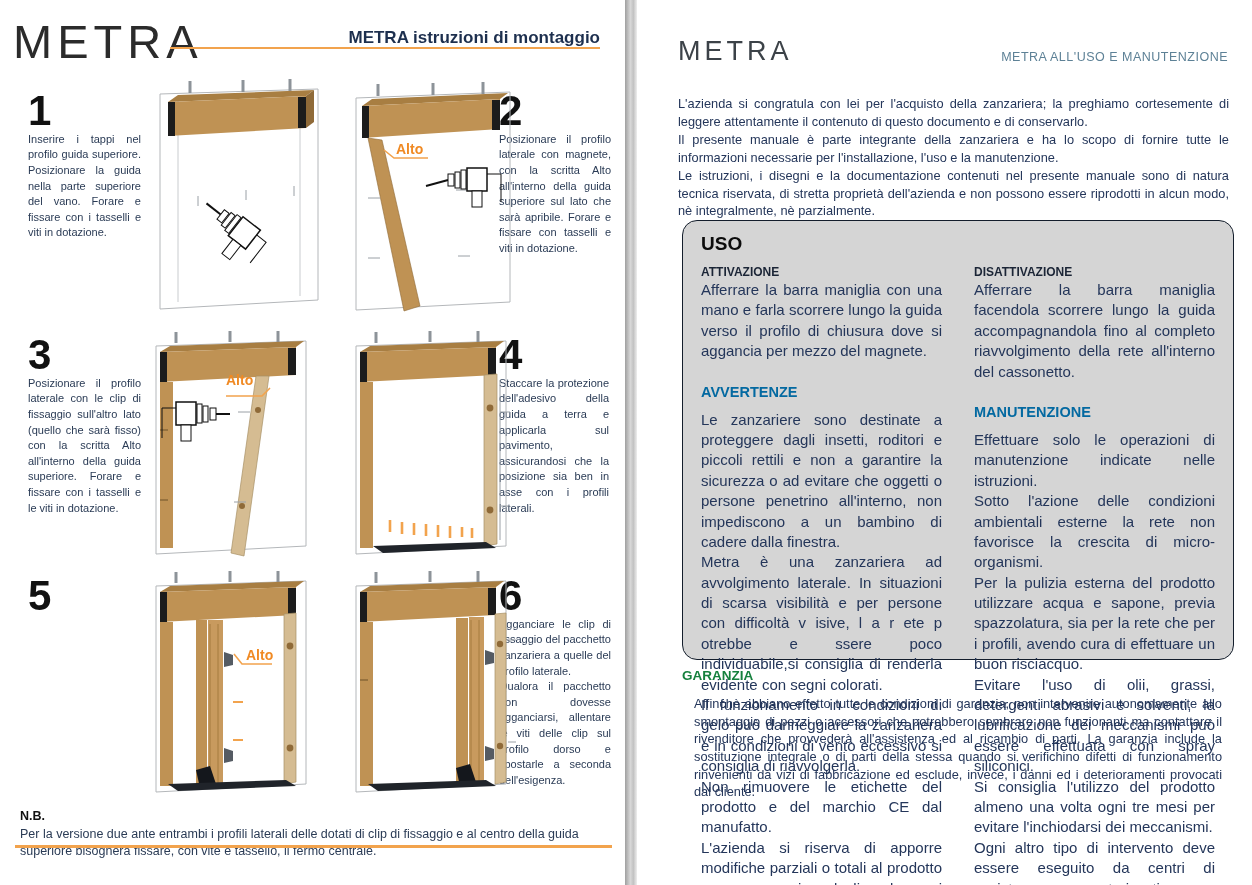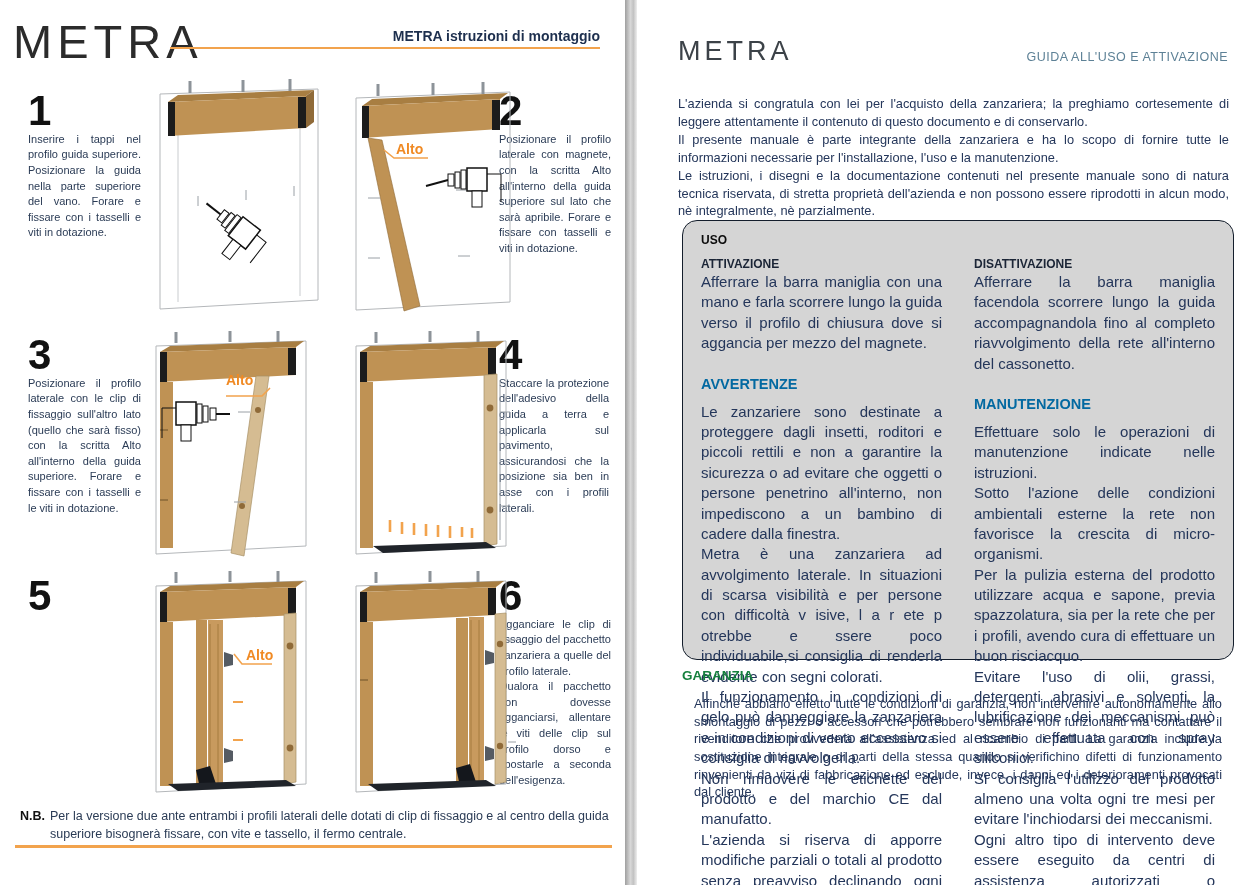--- a/index.html
+++ b/index.html
@@ -7,50 +7,50 @@
        font-family:"Liberation Sans",sans-serif;overflow:hidden;}
   .page{position:absolute;top:0;height:885px;background:#fff;}
   #page-left{left:0;width:625px;}
   #page-right{left:637px;width:615px;}
   #gutter{position:absolute;top:0;left:625px;width:12px;height:885px;
           background:linear-gradient(90deg,#9f9f9f,#d8d8d8 45%,#c2c2c2 70%,#eee);}
   
   .logo-big{position:absolute;left:13px;top:14px;font-size:47px;font-weight:200;
             letter-spacing:5px;color:#2b2b2b;font-stretch:condensed;}
   .hdr-title{position:absolute;left:170px;top:28px;width:430px;text-align:right;
-             font-size:14px;font-weight:bold;color:#1d2f4e;}
+             font-size:17px;font-weight:bold;color:#1d2f4e;}
   .hdr-rule{position:absolute;left:170px;top:47px;width:430px;height:2px;}
   .step{position:absolute;color:#2a3b55;}
   .step .num{font-size:42px;font-weight:bold;color:#111;line-height:0.9;margin-bottom:2px;}
   .step .txt{font-size:11px;line-height:1.42;text-align:justify;white-space:pre-line;}
   #step1{left:28px;top:92px;width:113px;}
   #step2{left:499px;top:92px;width:112px;}
   #step3{left:28px;top:336px;width:113px;}
   #step4{left:499px;top:336px;width:110px;}
   #step5{left:28px;top:577px;width:113px;}
   #step6{left:499px;top:577px;width:112px;}
   .fig{position:absolute;}
   #fig1{left:138px;top:78px;}   #fig2{left:338px;top:78px;}
   #fig3{left:138px;top:330px;}  #fig4{left:338px;top:330px;}
   #fig5{left:138px;top:570px;}  #fig6{left:338px;top:570px;}
   .nb{position:absolute;left:20px;top:808px;width:592px;display:flex;
-      font-size:12.5px;color:#2a3b55;line-height:1.4;}
+      font-size:12.5px;color:#2a3b55;line-height:1.4;flex-direction:column;}
   .nb b{color:#111;margin-right:5px;white-space:nowrap;}
   .nb-rule{position:absolute;left:15px;top:845px;width:597px;height:3px;}
   
   .r-logo{position:absolute;left:41px;top:36px;font-size:27px;font-weight:200;
           letter-spacing:4px;color:#3c4248;}
   .r-hdr{position:absolute;left:200px;top:50px;width:391px;text-align:right;
          font-size:12.5px;color:#5d8196;letter-spacing:0.5px;}
   .r-intro{position:absolute;left:41px;top:95px;width:551px;font-size:12.8px;
            line-height:1.4;text-align:justify;color:#24365a;white-space:pre-line;}
   .uso-box{position:absolute;left:45px;top:220px;width:552px;height:440px;
            background:#d5d5d5;border:1.6px solid #141e2c;border-radius:15px;
            box-sizing:border-box;padding:10px 18px 0 18px;}
-  .uso-title{font-size:12px;font-weight:bold;color:#0c0c0c;margin:2px 0 10px 0;}
+  .uso-title{font-size:19px;font-weight:bold;color:#0c0c0c;margin:2px 0 10px 0;}
   .uso-cols{display:flex;gap:32px;}
   .uso-col{width:247px;color:#24365a;}
   .sub-h{font-size:12px;font-weight:bold;color:#1b2536;margin:0 0 1px 0;}
   .big-h{font-size:14.5px;font-weight:bold;color:#0369a1;margin:22px 0 10px 0;}
   .uso-col p{margin:0;font-size:15px;line-height:1.36;text-align:justify;white-space:pre-line;}
   .garanzia{position:absolute;left:45px;top:668px;width:552px;color:#24365a;}
   .garanzia h3{margin:0 0 2px 0;font-size:13.5px;font-weight:bold;color:#15803d;}
   .garanzia p{margin:12px;font-size:12.8px;line-height:1.38;text-align:justify;}
   .accent{background:#f2a34d;}
   svg text.alto{font-size:14px;font-weight:bold;fill:#f08a24;}
@@ -237,21 +237,21 @@
     <b>N.B.</b>
     <span>Per la versione due ante entrambi i profili laterali delle dotati di clip di fissaggio e al centro della guida superiore bisognerà fissare, con vite e tassello, il fermo centrale.</span>
   </div>
   <div class="nb-rule accent"></div>
 </div>
 
 <div id="gutter"></div>
 
 <div class="page" id="page-right">
   <div class="r-logo">METRA</div>
-  <div class="r-hdr">GUIDA ALL'USO E ATTIVAZIONE</div>
+  <div class="r-hdr">METRA ALL'USO E MANUTENZIONE</div>
 
   <div class="r-intro">L'azienda si congratula con lei per l'acquisto della zanzariera; la preghiamo cortesemente di leggere attentamente il contenuto di questo documento e di conservarlo.
 Il presente manuale è parte integrante della zanzariera e ha lo scopo di fornire tutte le informazioni necessarie per l'installazione, l'uso e la manutenzione.
 Le istruzioni, i disegni e la documentazione contenuti nel presente manuale sono di natura tecnica riservata, di stretta proprietà dell'azienda e non possono essere riprodotti in alcun modo, nè integralmente, nè parzialmente.</div>
 
   <div class="uso-box">
     <div class="uso-title">USO</div>
     <div class="uso-cols">
       <div class="uso-col">
         <div class="sub-h">ATTIVAZIONE</div>

